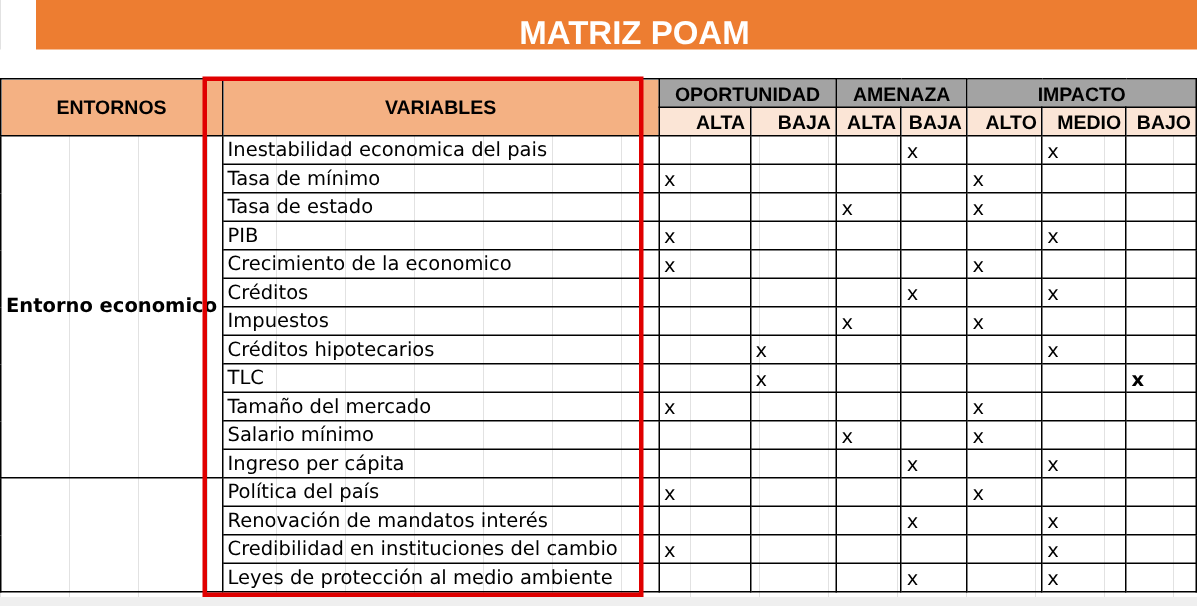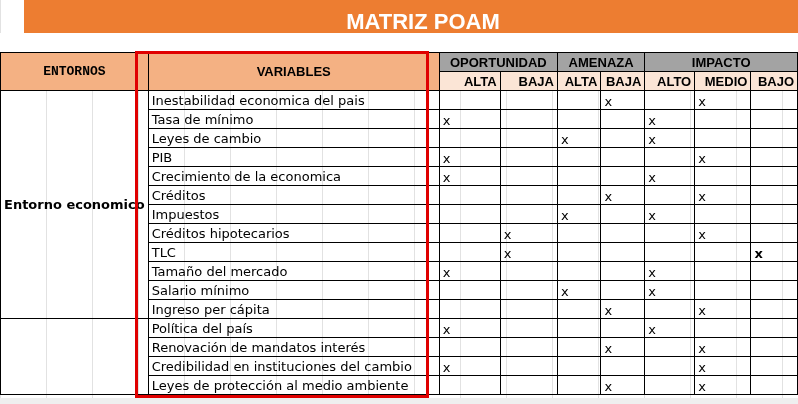--- a/index.html
+++ b/index.html
@@ -11,21 +11,21 @@
     color:#fff; font-weight:bold; font-size:22px; display:flex; align-items:center; justify-content:center;
     font-family:"Liberation Sans", sans-serif; letter-spacing:0;margin-left:24px; }
   .blank-row { position:absolute; left:0; top:33px; width:798px; height:19px; background:#fff;
     border-bottom:1px solid #e2e2e2; }
   table.matrix { position:absolute; left:0; top:52px; border-collapse:collapse; table-layout:fixed; }
   table.matrix td, table.matrix th { border:1px solid #000; padding:0 3px; height:18px; font-size:13px;
     white-space:nowrap; overflow:hidden; }
   th.hdr-main { background:#f4b183; font-weight:bold; font-size:14px; color:#000; text-align:center; }
   th.hdr-group { background:#a3a3a3; font-weight:bold; font-size:14px; text-align:center; height:17px; }
   th.hdr-sub { background:#fbe5d6; font-weight:bold; font-size:14px; text-align:right; height:18px; }
-  th.entornos { font-family:Liberation Mono, monospace; font-size:12px; }
+  th.entornos { font-family:Liberation Sans, sans-serif; font-size:12px; }
   td.var { font-family:"DejaVu Sans", sans-serif; font-size:12px; text-align:left; }
   td.mark { font-family:"DejaVu Sans", sans-serif; font-size:12px; text-align:left; vertical-align:bottom; }
   td.mark.bold { font-weight:bold; }
   td.entorno-cell { font-family:"DejaVu Sans", sans-serif; font-weight:bold; font-size:12px; text-align:left; vertical-align:middle; }
   .thick-top td { border-top:2px solid #000;margin-top:13px; }
   .red-box { position:absolute; left:135px; top:51px; width:294px; height:347px; border:3px solid #e00000; pointer-events:none; box-sizing:border-box; }
   .bottom-bar { position:absolute; left:0; top:398px; width:798px; height:6px; background:#efefef; }
 </style>
 </head>
 <body>
@@ -80,41 +80,41 @@
         <td class="var">Tasa de mínimo</td>
         <td class="mark">x</td>
         <td class="mark"></td>
         <td class="mark"></td>
         <td class="mark"></td>
         <td class="mark">x</td>
         <td class="mark"></td>
         <td class="mark"></td>
       </tr>
       <tr>
-        <td class="var">Leyes de cambio</td>
+        <td class="var">Tasa de estado</td>
         <td class="mark"></td>
         <td class="mark"></td>
         <td class="mark">x</td>
         <td class="mark"></td>
         <td class="mark">x</td>
         <td class="mark"></td>
         <td class="mark"></td>
       </tr>
       <tr>
         <td class="var">PIB</td>
         <td class="mark">x</td>
         <td class="mark"></td>
         <td class="mark"></td>
         <td class="mark"></td>
         <td class="mark"></td>
         <td class="mark">x</td>
         <td class="mark"></td>
       </tr>
       <tr>
-        <td class="var">Crecimiento de la economica</td>
+        <td class="var">Crecimiento de la economico</td>
         <td class="mark">x</td>
         <td class="mark"></td>
         <td class="mark"></td>
         <td class="mark"></td>
         <td class="mark">x</td>
         <td class="mark"></td>
         <td class="mark"></td>
       </tr>
       <tr>
         <td class="var">Créditos</td>

